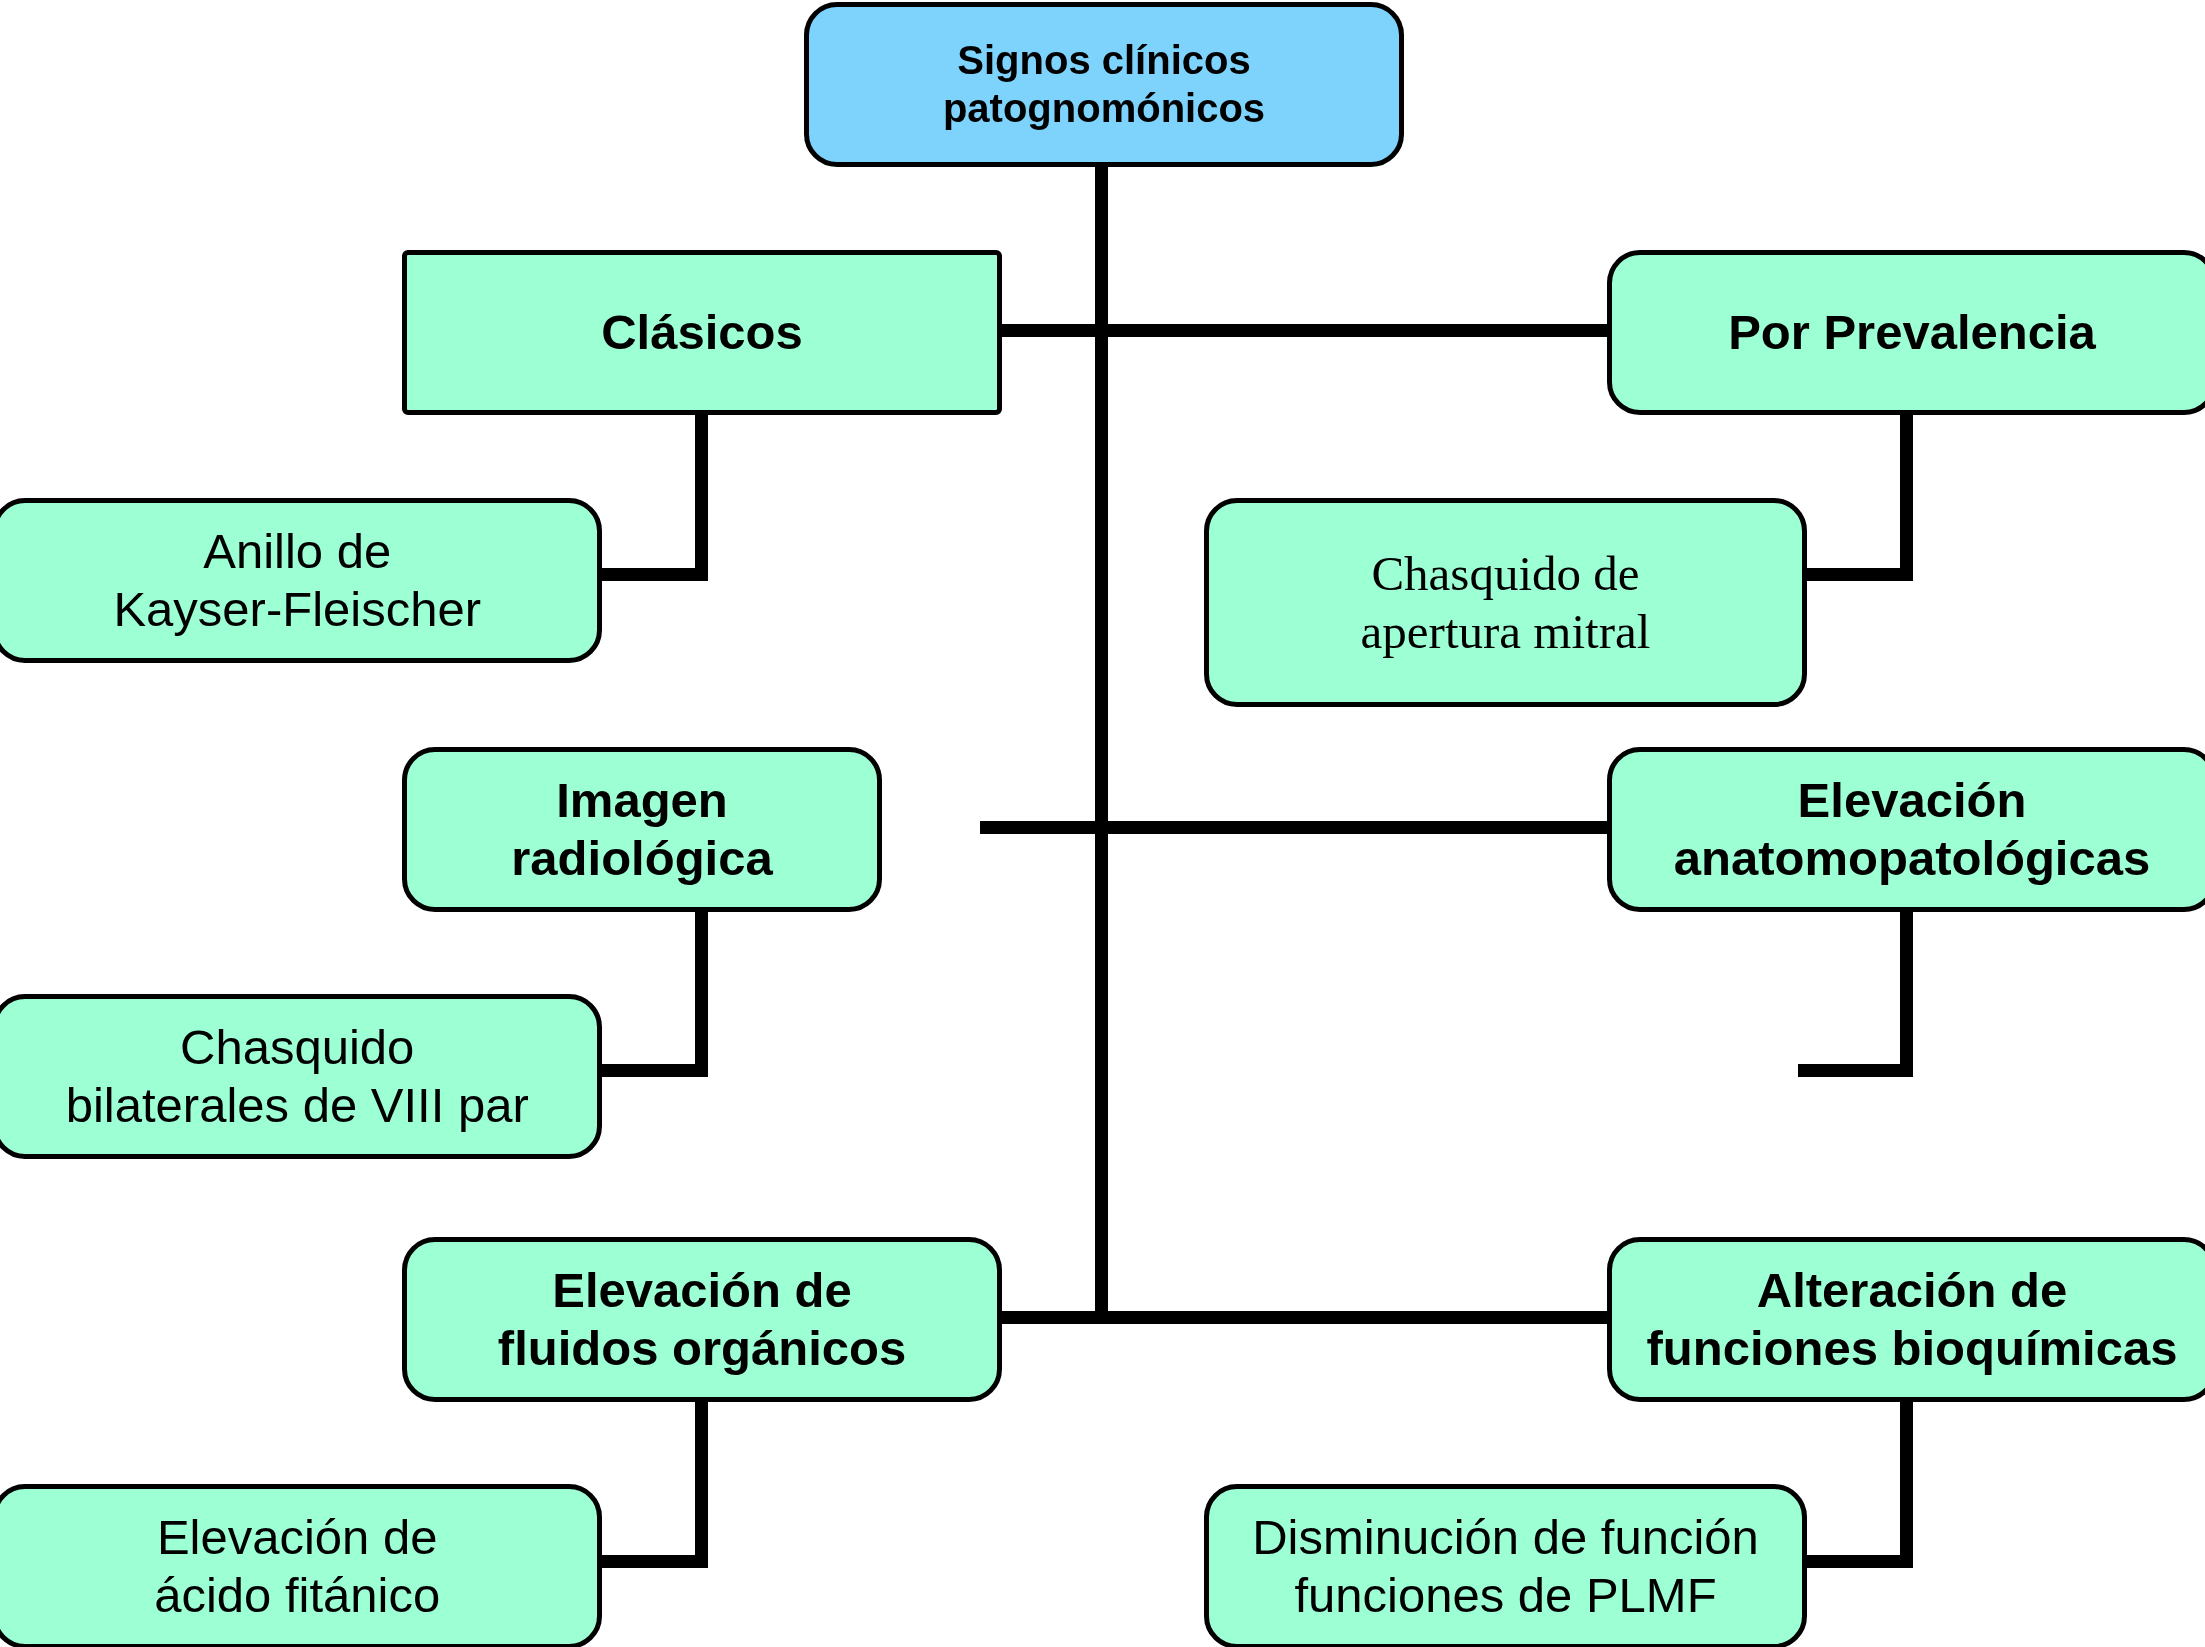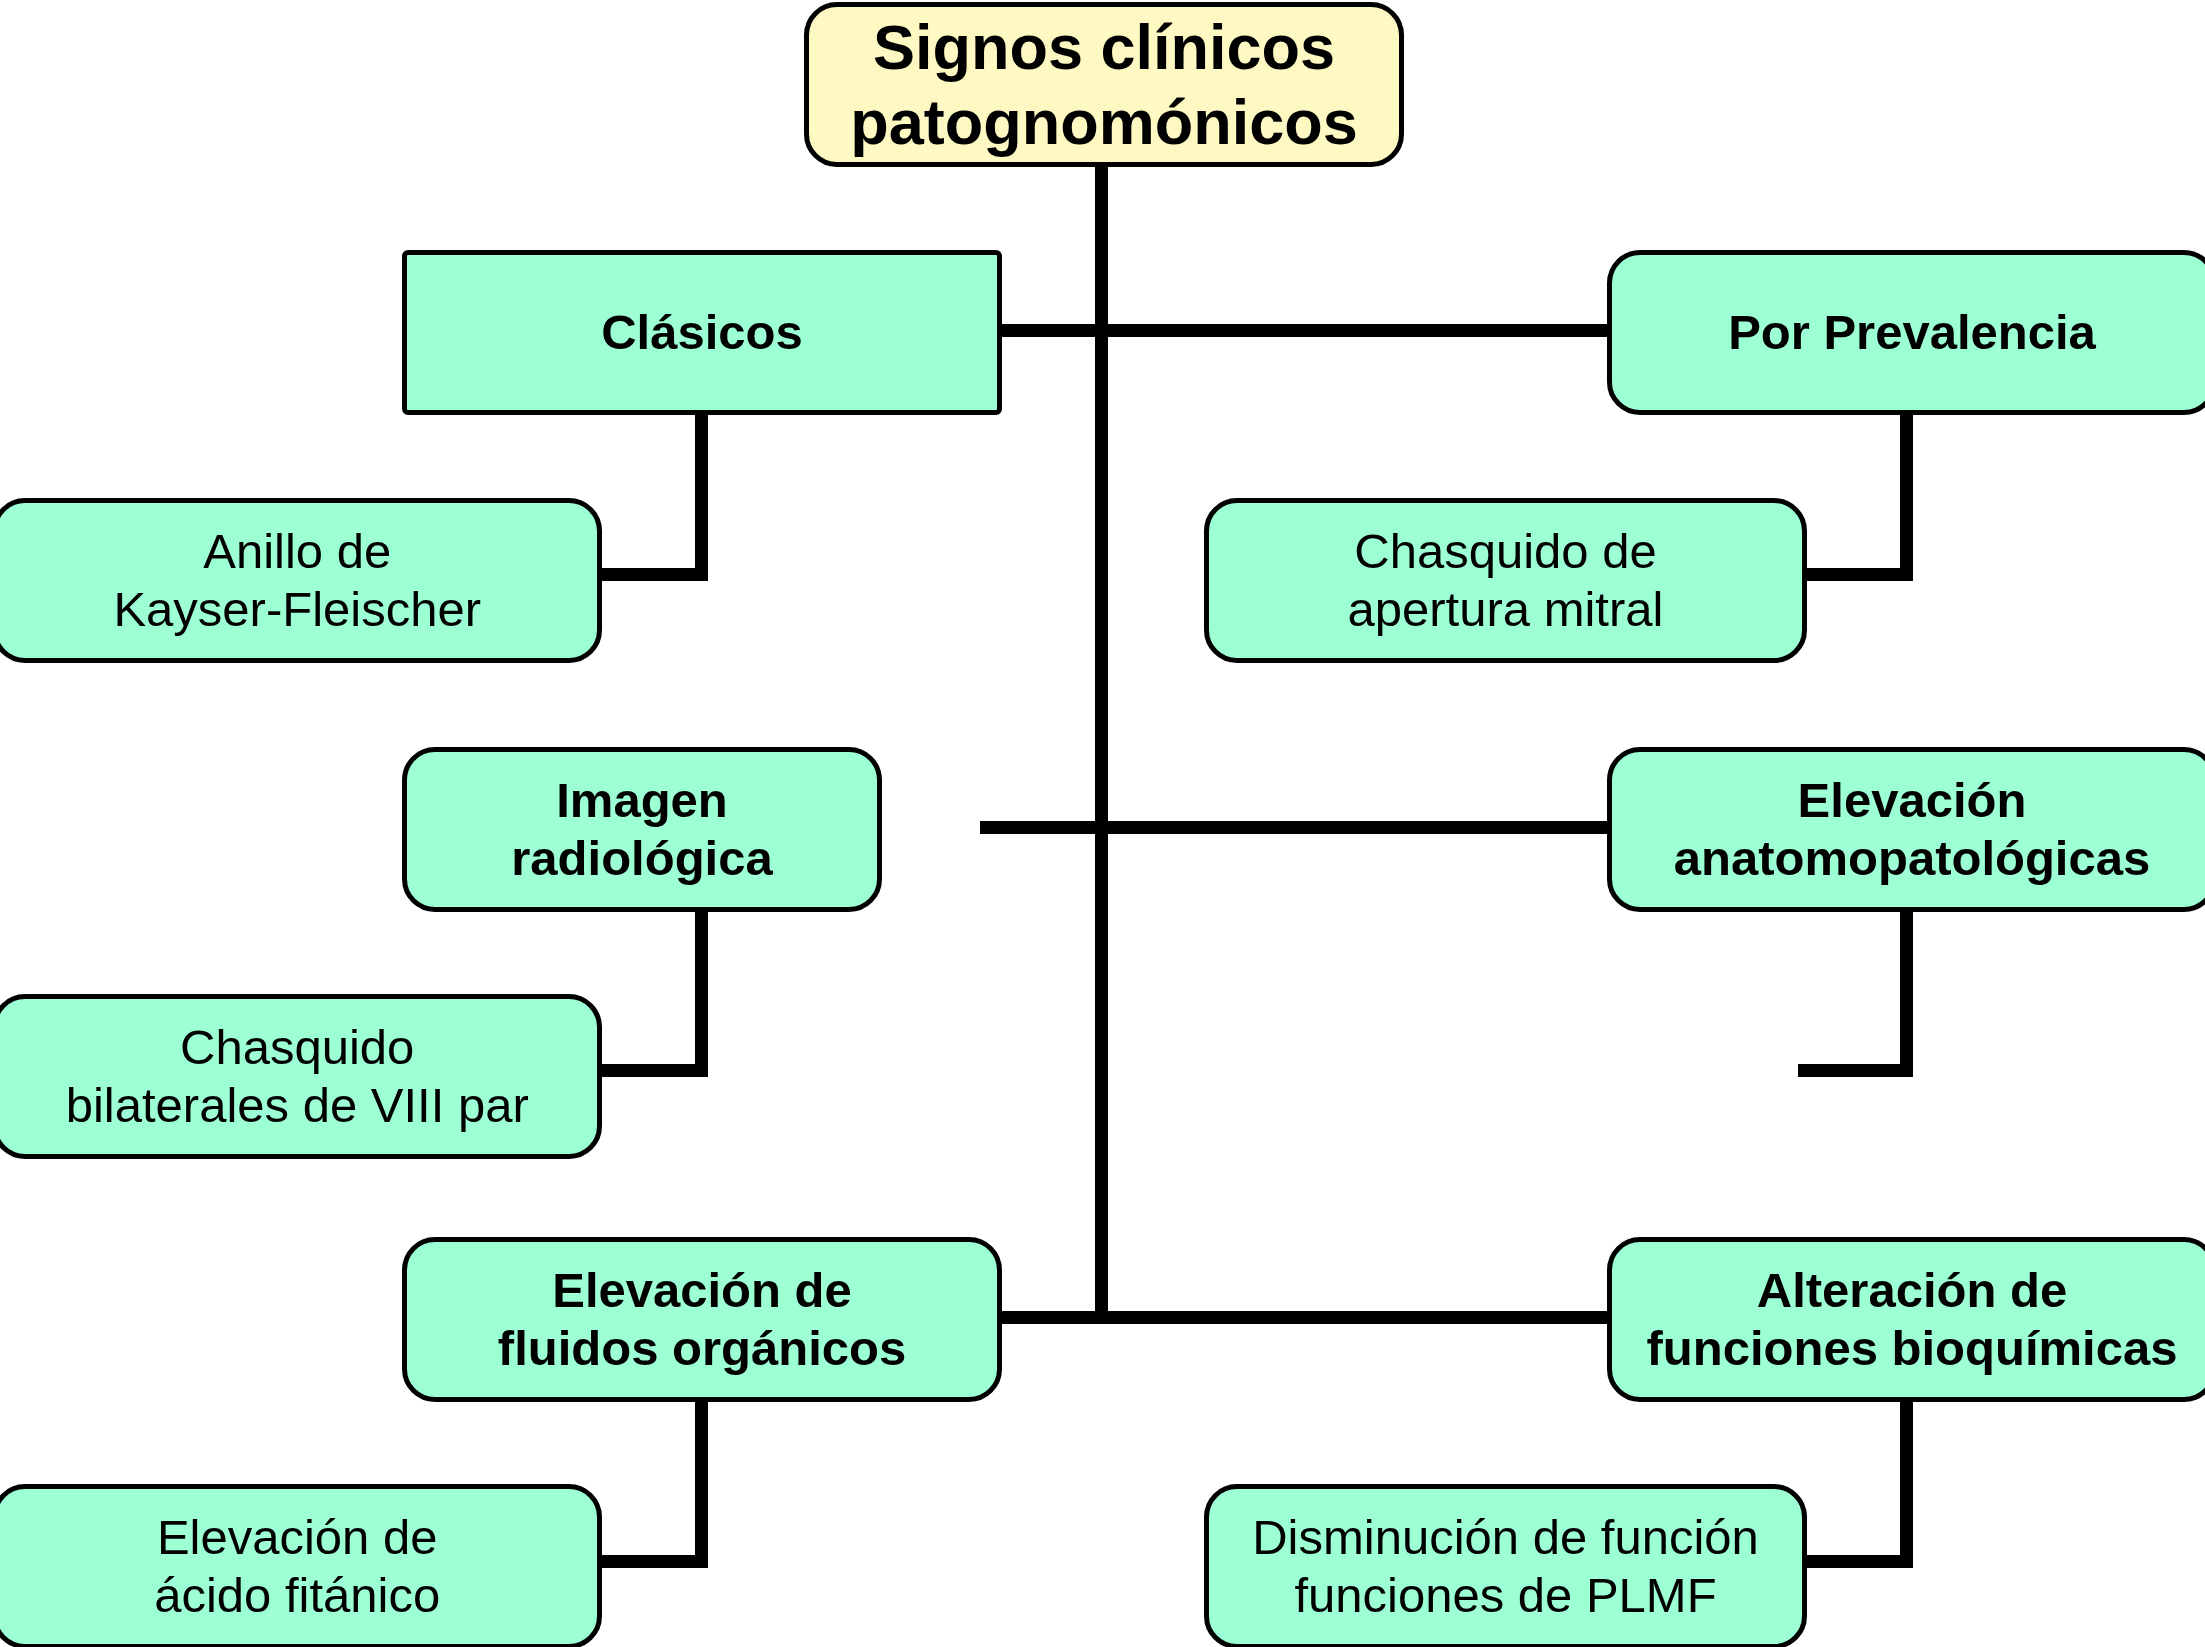--- a/index.html
+++ b/index.html
@@ -23,23 +23,23 @@
     display: flex;
     align-items: center;
     justify-content: center;
     text-align: center;
     color: #000000;
     line-height: 1.18;
     padding: 3.9px 15.7px;
     z-index: 3;
   }
   .node.root {
-    background: #fef9c3;
+    background: #7dd3fc;
     font-weight: bold;
-    font-size: 63px;
+    font-size: 40px;
   }
   .node.category {
     background: #9dffd4;
     font-weight: bold;
     font-size: 49px;
   }
   .node.leaf {
     background: #9dffd4;
     font-weight: normal;
     font-size: 49px;
@@ -92,21 +92,21 @@
     <span class="label">Clásicos</span>
   </div>
   <div class="node leaf" style="left:-7.8px; top:498px; width:610px; height:165px;">
     <span class="label">Anillo de
 Kayser-Fleischer</span>
   </div>
 
   <div class="node category" style="left:1607px; top:250px; width:610px; height:165px;">
     <span class="label">Por Prevalencia</span>
   </div>
-  <div class="node leaf" style="left:1204px; top:498px; width:603px; height:165px;">
+  <div class="node leaf" style="left:1204px; top:498px; width:603px; height:209px;font-family:Liberation Serif, serif;">
     <span class="label">Chasquido de
 apertura mitral</span>
   </div>
 
   <div class="node category" style="left:402px; top:747px; width:480px; height:165px;">
     <span class="label">Imagen radiológica</span>
   </div>
   <div class="node leaf" style="left:-7.8px; top:994px; width:610px; height:165px;">
     <span class="label">Chasquido
 bilaterales de VIII par</span>

